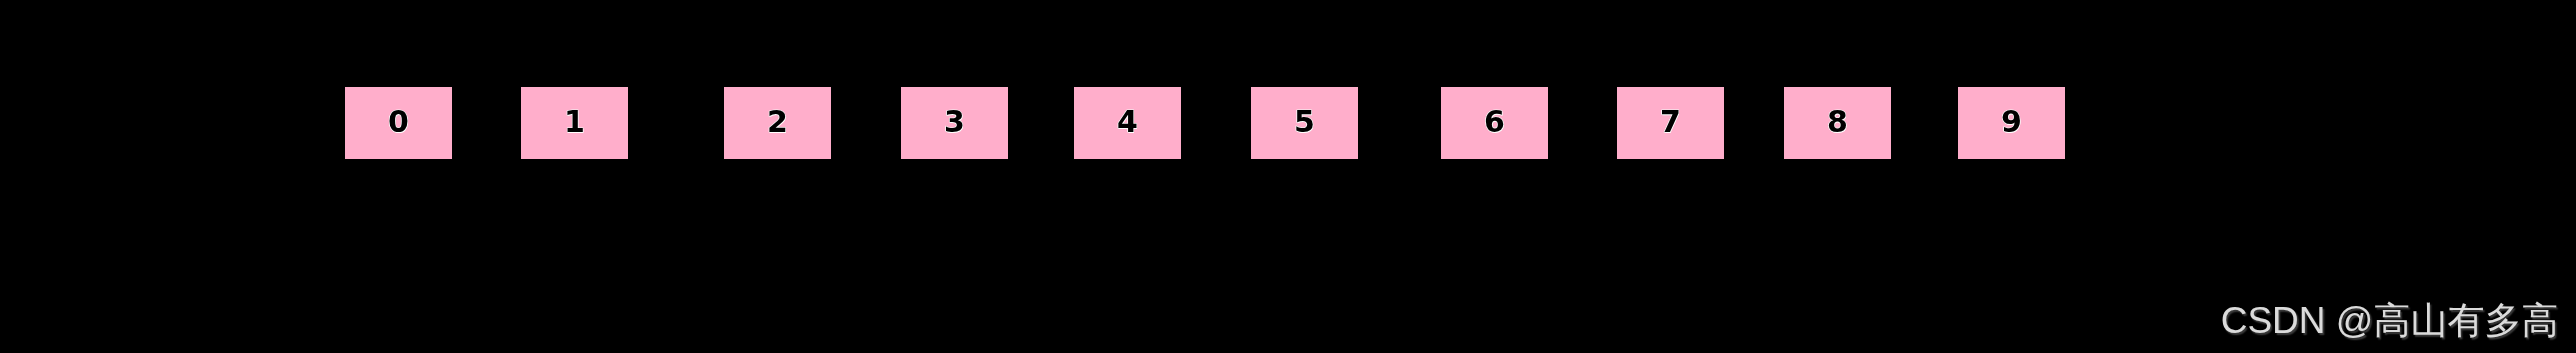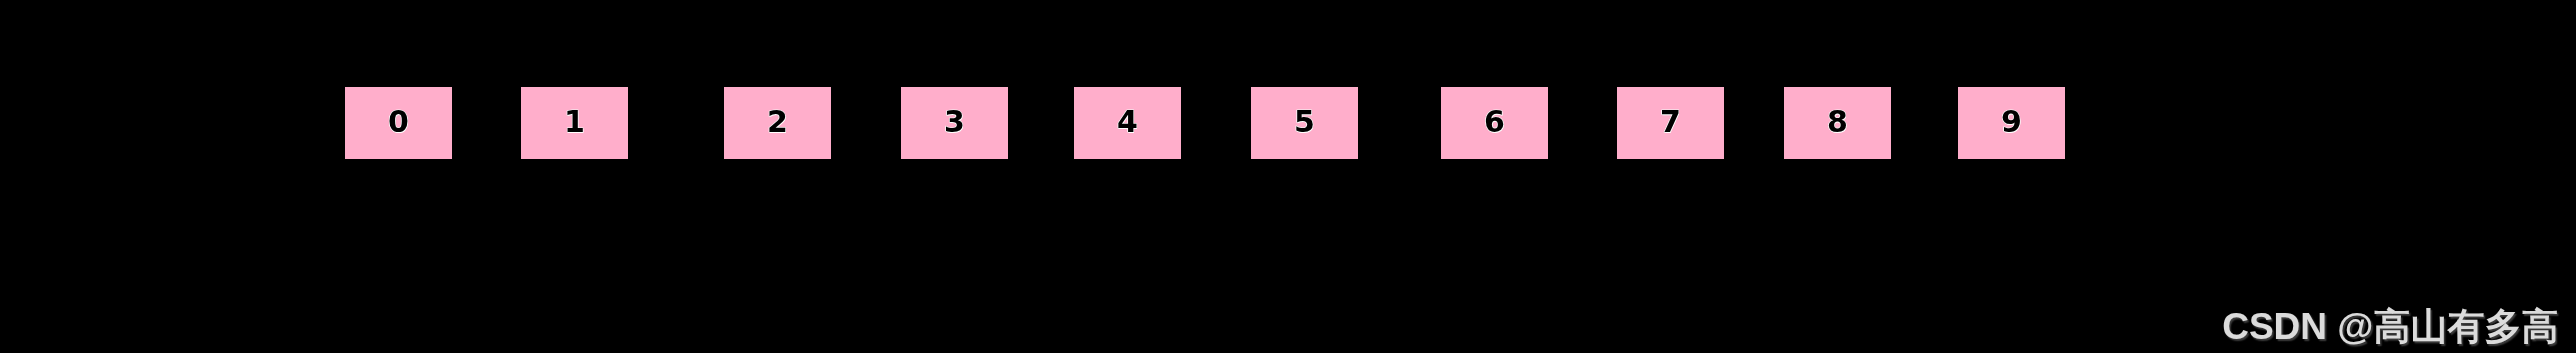--- a/index.html
+++ b/index.html
@@ -40,25 +40,25 @@
     paint-order: stroke fill;
     text-shadow:
       0 0 0.8px #ffffff,
       0.5px 0.5px 0 #ffffff,
       -0.5px -0.5px 0 #ffffff;
     transform: translateY(-0.8px);
   }
   .watermark {
     position: absolute;
     right: 17.6px;
-    bottom: 8px;
+    bottom: 14px;
     font-family: "Liberation Sans", "DejaVu Sans", sans-serif;
     font-size: 37px;
     line-height: 1;
-    font-weight: 700;
+    font-weight: 400;
     color: #e9e9e9;
     white-space: nowrap;
     text-shadow: 1.6px 1.6px 1.6px rgba(120,120,120,0.55);
     opacity: 0.94;
     user-select: none;
   }
 </style>
 </head>
 <body>
 

